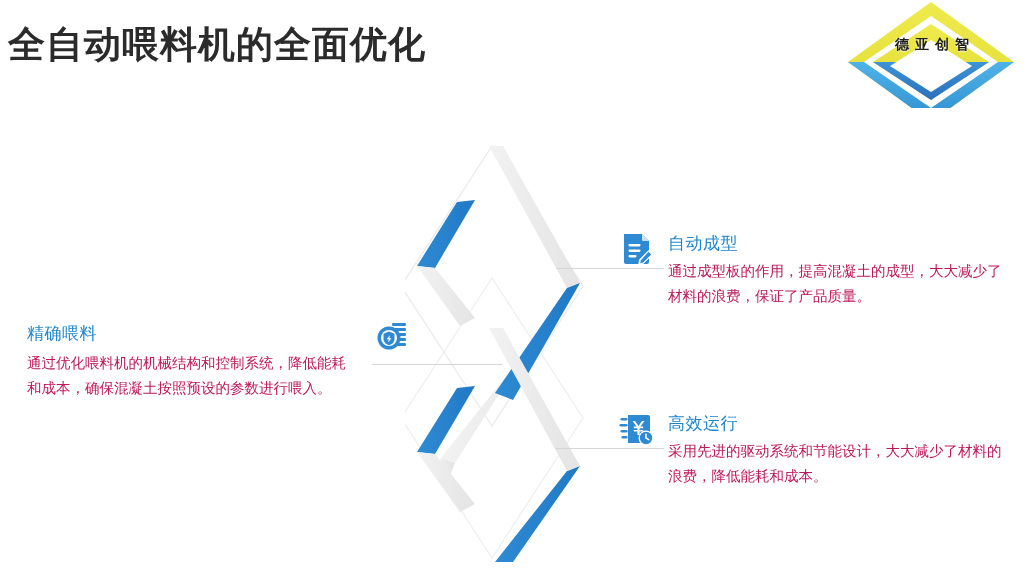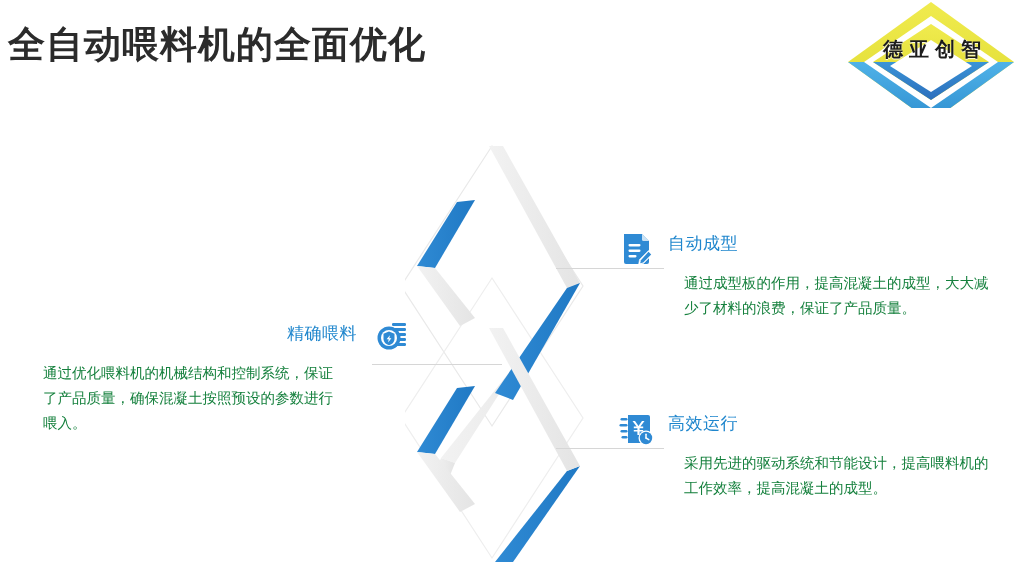--- a/index.html
+++ b/index.html
@@ -35,21 +35,21 @@
     width: 170px;
     height: 108px;
   }
   #brand-logo svg { display:block; }
   #brand-logo-text {
     position: absolute;
     left: 854px;
     top: 36px;
     width: 156px;
     text-align: center;
-    font-size: 20px;
+    font-size: 14px;
     font-weight: bold;
     color: #1c1c1c;
     letter-spacing: 6px;
     text-indent: 6px;
     text-shadow: 0 1px 1px rgba(255,255,255,0.9);
   }
 
   
   #center-graphic {
     position: absolute;
@@ -74,29 +74,29 @@
     position: absolute;
   }
   .feature-title {
     color: #1f86cd;
     font-weight: normal;
     font-size: 17px;
     margin: 0 0 4px 0;
     letter-spacing: 0.5px;
   }
   .feature-body {
-    color: #15803d;
+    color: #be185d;
     font-size: 14.5px;
     line-height: 25px;
-    margin: 16px;
+    margin: 0;
   }
 
   
   #feature-left { left: 27px; top: 322px; width: 330px; }
-  #feature-left .feature-title { margin-bottom: 6px; text-align: right; }
+  #feature-left .feature-title { margin-bottom: 6px; }
 
   
   #feature-top-right { left: 668px; top: 232px; width: 342px; }
   #feature-bottom-right { left: 668px; top: 412px; width: 342px; }
 
   .feature-icon {
     position: absolute;
     width: 36px;
     height: 36px;
   }
@@ -232,24 +232,24 @@
     <circle cx="27" cy="26" r="6.2" fill="#2f8ad4"></circle>
     <g stroke="#ffffff" stroke-width="1.5" stroke-linecap="round">
       <line x1="27" y1="22.3" x2="27" y2="26"></line>
       <line x1="27" y1="26" x2="29.8" y2="27.6"></line>
     </g>
   </svg>
 </div>
 
 <div class="feature" id="feature-left">
   <p class="feature-title">精确喂料</p>
-  <p class="feature-body">通过优化喂料机的机械结构和控制系统，保证了产品质量，确保混凝土按照预设的参数进行喂入。</p>
+  <p class="feature-body">通过优化喂料机的机械结构和控制系统，降低能耗和成本，确保混凝土按照预设的参数进行喂入。</p>
 </div>
 
 <div class="feature" id="feature-top-right">
   <p class="feature-title">自动成型</p>
   <p class="feature-body">通过成型板的作用，提高混凝土的成型，大大减少了材料的浪费，保证了产品质量。</p>
 </div>
 
 <div class="feature" id="feature-bottom-right">
   <p class="feature-title">高效运行</p>
-  <p class="feature-body">采用先进的驱动系统和节能设计，提高喂料机的工作效率，提高混凝土的成型。</p>
+  <p class="feature-body">采用先进的驱动系统和节能设计，大大减少了材料的浪费，降低能耗和成本。</p>
 </div>
 
 </body></html>

